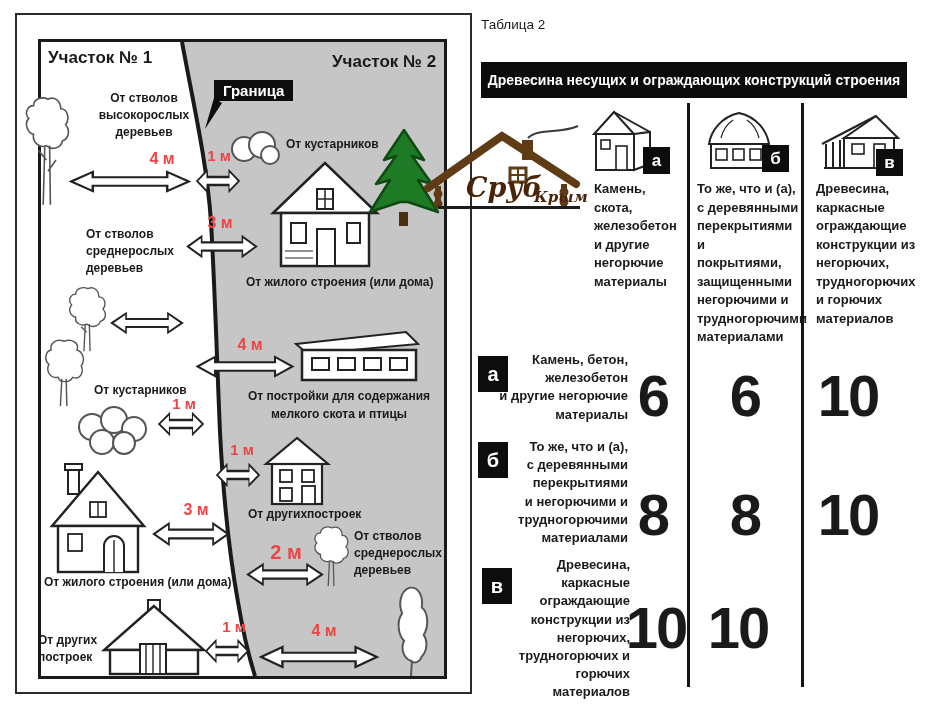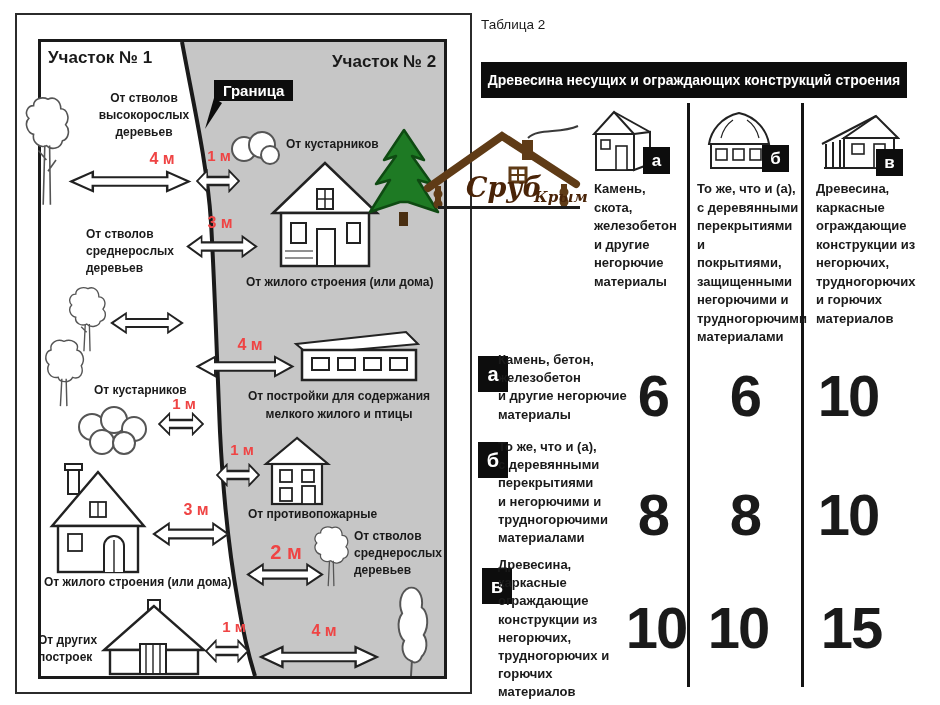--- a/index.html
+++ b/index.html
@@ -16,21 +16,21 @@
   .arr{display:block;}
   .badge{background:#0d0d0d;color:#fff;font-weight:bold;display:flex;align-items:center;justify-content:center;}
   .hbadge{width:27px;height:27px;font-size:17px;}
   .rbadge{width:30px;height:36px;font-size:20px;}
   .t-caption{font-size:13.5px;}
   .t-title{font-size:15.5px;font-weight:bold;line-height:22px;white-space:pre-line;text-align:center;}
   .t-banner{left:481px;top:62px;width:426px;height:36px;background:#0c0c0c;color:#fff;
             display:flex;align-items:center;justify-content:center;font-weight:bold;font-size:14px;}
   .vdiv{width:3px;background:#141414;}
   .coldesc{font-size:13px;font-weight:bold;line-height:18.5px;white-space:pre-line;}
-  .rowdesc{font-size:13px;font-weight:bold;line-height:18.2px;white-space:pre-line;text-align:left;}
+  .rowdesc{font-size:13px;font-weight:bold;line-height:18.2px;white-space:pre-line;text-align:right;}
   .num{font-weight:bold;font-size:58px;text-align:center;letter-spacing:-2px;line-height:56px;}
   .logo-brand{font-family:"DejaVu Serif",serif;font-style:italic;font-weight:bold;font-size:27px;color:#4a2408;}
   .logo-region{font-family:"DejaVu Serif",serif;font-style:italic;font-weight:bold;font-size:15px;color:#4a2408;text-align:right;}
   .logo-site{font-family:"DejaVu Serif",serif;font-style:italic;font-weight:bold;font-size:18px;color:#1c1c1c;letter-spacing:1px;}
   svg{display:block;}
 </style>
 </head>
 <body>
 
 <div class="canvas">
@@ -116,21 +116,21 @@
   </svg>
   <svg class="abs" style="left:292px;top:328px;" width="130" height="56" viewBox="0 0 130 56">
     <polygon points="4,16 114,4 126,16 16,26" fill="#fff" stroke="#222" stroke-width="2"></polygon>
     <rect x="10" y="22" width="114" height="30" fill="#fff" stroke="#222" stroke-width="2.5"></rect>
     <rect x="20" y="30" width="17" height="12" fill="#fff" stroke="#222" stroke-width="2"></rect>
     <rect x="46" y="30" width="17" height="12" fill="#fff" stroke="#222" stroke-width="2"></rect>
     <rect x="72" y="30" width="17" height="12" fill="#fff" stroke="#222" stroke-width="2"></rect>
     <rect x="98" y="30" width="17" height="12" fill="#fff" stroke="#222" stroke-width="2"></rect>
   </svg>
   <div class="abs lbl ctr" style="left:243px;top:387px;width:192px;line-height:18px;">От постройки для содержания
-мелкого жилого и птицы</div>
+мелкого скота и птицы</div>
 
   <div class="abs lbl" style="left:94px;top:382px;">От кустарников</div>
   <div class="abs dist" style="left:162px;top:395px;width:44px;">1 м</div>
   <svg class="abs" style="left:74px;top:405px;" width="82" height="52" viewBox="0 0 82 52">
     <circle cx="18" cy="22" r="13" fill="#fff" stroke="#555" stroke-width="2"></circle>
     <circle cx="40" cy="15" r="13" fill="#fff" stroke="#555" stroke-width="2"></circle>
     <circle cx="60" cy="24" r="12" fill="#fff" stroke="#555" stroke-width="2"></circle>
     <circle cx="28" cy="37" r="12" fill="#fff" stroke="#555" stroke-width="2"></circle>
     <circle cx="50" cy="38" r="11" fill="#fff" stroke="#555" stroke-width="2"></circle>
   </svg>
@@ -143,21 +143,21 @@
     <path d="M3,15 L30,2 L30,10 L90,10 L90,2 L117,15 L90,28 L90,20 L30,20 L30,28 Z" fill="#fff" stroke="#222" stroke-width="3"></path>
   </svg>
   <svg class="abs" style="left:258px;top:436px;" width="78" height="70" viewBox="0 0 78 70">
     <polygon points="39,2 8,28 70,28" fill="#fff" stroke="#222" stroke-width="2.2"></polygon>
     <rect x="14" y="28" width="50" height="40" fill="#fff" stroke="#222" stroke-width="2.2"></rect>
     <rect x="22" y="34" width="12" height="12" fill="#fff" stroke="#222" stroke-width="1.8"></rect>
     <rect x="44" y="34" width="12" height="12" fill="#fff" stroke="#222" stroke-width="1.8"></rect>
     <rect x="22" y="52" width="12" height="13" fill="#fff" stroke="#222" stroke-width="1.8"></rect>
     <rect x="44" y="50" width="13" height="18" fill="#fff" stroke="#222" stroke-width="1.8"></rect>
   </svg>
-  <div class="abs lbl" style="left:248px;top:506px;width:130px;">От противопожарные</div>
+  <div class="abs lbl" style="left:248px;top:506px;width:130px;">От другихпостроек</div>
 
   <svg class="abs" style="left:46px;top:462px;" width="102" height="118" viewBox="0 0 102 118">
     <rect x="22" y="6" width="11" height="26" fill="#fff" stroke="#222" stroke-width="2"></rect>
     <rect x="19" y="2" width="17" height="6" fill="#fff" stroke="#222" stroke-width="2"></rect>
     <polygon points="52,10 6,64 98,64" fill="#fff" stroke="#222" stroke-width="2.4"></polygon>
     <rect x="44" y="40" width="16" height="15" fill="#fff" stroke="#222" stroke-width="1.8"></rect>
     <line x1="52" y1="40" x2="52" y2="55" stroke="#222" stroke-width="1.4"></line>
     <rect x="12" y="64" width="80" height="46" fill="#fff" stroke="#222" stroke-width="2.4"></rect>
     <rect x="22" y="72" width="14" height="17" fill="#fff" stroke="#222" stroke-width="1.8"></rect>
     <path d="M58,110 L58,84 A10,10 0 0 1 78,84 L78,110" fill="#fff" stroke="#222" stroke-width="2"></path>
@@ -314,15 +314,14 @@
   <div class="abs badge rbadge" style="left:482px;top:568px;">в</div>
   <div class="abs rowdesc" style="left:498px;top:556px;width:132px;">Древесина,
 каркасные
 ограждающие
 конструкции из
 негорючих,
 трудногорючих и
 горючих материалов</div>
   <div class="abs num" style="left:616px;top:600px;width:80px;">10</div>
   <div class="abs num" style="left:698px;top:600px;width:80px;">10</div>
-  <div class="abs num" style="left:811px;top:600px;width:80px;">15</div>
 
 </div>
 
 </body></html>

